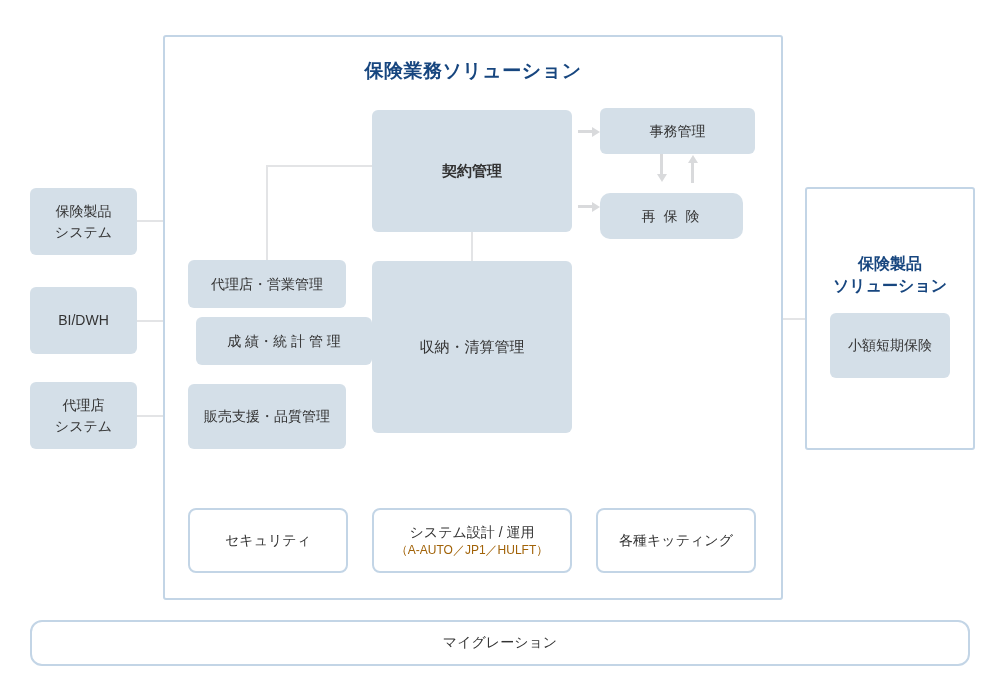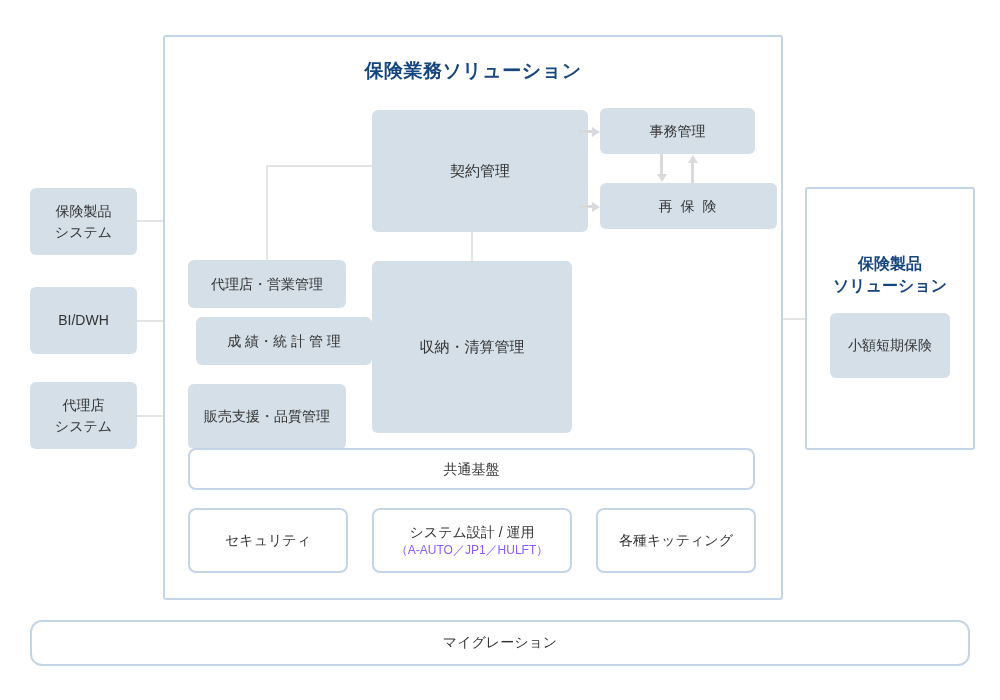--- a/index.html
+++ b/index.html
@@ -101,21 +101,21 @@
     border-top: 8px solid #d9dadc;
   }
   .arrowhead-up {
     width: 0; height: 0;
     border-left: 5px solid transparent;
     border-right: 5px solid transparent;
     border-bottom: 8px solid #d9dadc;
   }
   .fs14 { font-size: 14px; }
   .fs15 { font-size: 15px; }
-  .sub { font-size: 12px; color: #8b5cf6; letter-spacing: 0px; }
+  .sub { font-size: 12px; color: #a16207; letter-spacing: 0px; }
   .sp { letter-spacing: 2px; }
 </style>
 </head>
 <body>
 
 <div id="canvas">
 
   <div class="abs line-h" style="left:137px; top:220px; width:28px;"></div>
   <div class="abs line-h" style="left:137px; top:320px; width:28px;"></div>
   <div class="abs line-h" style="left:137px; top:415px; width:28px;"></div>
@@ -124,39 +124,39 @@
 
   <div class="abs panel" style="left:163px; top:35px; width:620px; height:565px;"></div>
 
   <div class="abs section-title title-main" style="left:163px; top:58px; width:620px;">保険業務ソリューション</div>
 
   <div class="abs line-h" style="left:266px; top:165px; width:106px;"></div>
   <div class="abs line-v" style="left:266px; top:165px; height:95px;"></div>
 
   <div class="abs line-v" style="left:471px; top:231px; height:30px;"></div>
 
-  <div class="abs block fs15" style="left:372px; top:110px; width:216px; height:122px;">
+  <div class="abs block fs15" style="left:372px; top:110px; width:200px; height:122px;font-weight:bold;">
     <span>契約管理</span>
   </div>
 
   <div class="abs block fs15" style="left:372px; top:261px; width:200px; height:172px;">
     <span>収納・清算管理</span>
   </div>
 
   <div class="abs arrow-h" style="left:578px; top:130px; width:14px;"></div>
   <div class="abs arrowhead-right" style="left:592px; top:126.5px;"></div>
 
   <div class="abs arrow-h" style="left:578px; top:205px; width:14px;"></div>
   <div class="abs arrowhead-right" style="left:592px; top:201.5px;"></div>
 
   <div class="abs block fs14" style="left:600px; top:108px; width:155px; height:46px;">
     <span>事務管理</span>
   </div>
 
-  <div class="abs block fs14 sp" style="left:600px; top:183px; width:177px; height:46px;">
+  <div class="abs block fs14 sp" style="left:600px; top:193px; width:143px; height:46px;border-radius:10px;">
     <span>再 保 険</span>
   </div>
 
   <div class="abs arrow-v" style="left:660px; top:154px; height:20px;"></div>
   <div class="abs arrowhead-down" style="left:656.5px; top:174px;"></div>
 
   <div class="abs arrow-v" style="left:691px; top:163px; height:20px;"></div>
   <div class="abs arrowhead-up" style="left:687.5px; top:155px;"></div>
 
   <div class="abs block fs14" style="left:188px; top:260px; width:158px; height:48px;">
@@ -164,23 +164,20 @@
   </div>
 
   <div class="abs block fs14" style="left:188px; top:317px; width:176px; height:48px;margin-left:8px;">
     <span>成 績・統 計 管 理</span>
   </div>
 
   <div class="abs block fs14" style="left:188px; top:384px; width:158px; height:65px;">
     <span>販売支援・品質管理</span>
   </div>
 
-  <div class="abs obox fs14" style="left:188px; top:448px; width:567px; height:42px;">
-    <span>共通基盤</span>
-  </div>
 
   <div class="abs obox fs14" style="left:188px; top:508px; width:160px; height:65px;">
     <span>セキュリティ</span>
   </div>
 
   <div class="abs obox fs14" style="left:372px; top:508px; width:200px; height:65px;">
     <span>システム設計 / 運用</span>
     <span class="sub">（A-AUTO／JP1／HULFT）</span>
   </div>
 

